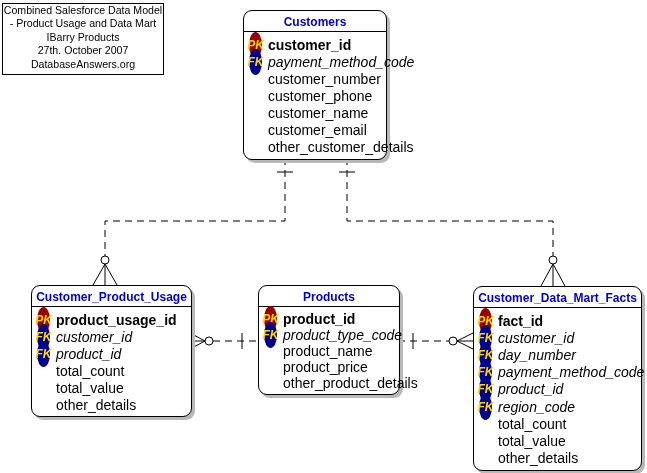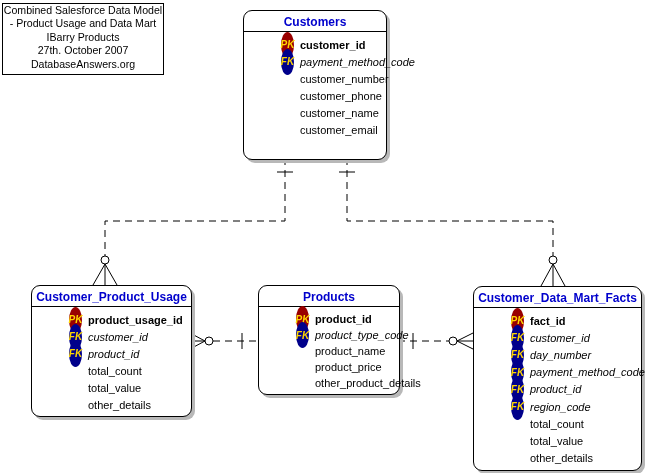--- a/index.html
+++ b/index.html
@@ -35,27 +35,27 @@
   .entity-header{
     font-size:12px;font-weight:bold;color:var(--title-blue);
     text-align:center;padding:4px 2px 2px 2px;
     border-bottom:1px solid #000;
   }
   .entity-rows{padding:4px 4px 3px 5px;}
   .field-row{display:flex;align-items:center;height:17px;}
   .badge{
     width:13px;height:26px;border-radius:50%;
     display:inline-flex;align-items:center;justify-content:center;
-    font-size:10px;font-weight:bold;font-style:italic;
-    color:var(--badge-text);margin-right:6px;flex:0 0 13px;margin-left:32px;
+    font-size:12px;font-weight:bold;font-style:italic;
+    color:var(--badge-text);margin-right:6px;flex:0 0 13px;
   }
   .badge.pk{background:var(--pk-bg);}
   .badge.fk{background:var(--fk-bg);}
   .badge.empty{background:transparent;}
-  .fname{font-size:11px;color:#000;white-space:nowrap;}
+  .fname{font-size:14px;color:#000;white-space:nowrap;}
   .fname.pk{font-weight:bold;}
   .fname.fk{font-style:italic;text-align:center;}
   
   .pos-customers{left:243px;top:10px;width:142px;min-height:148px;}
   .pos-cpu      {left:31px; top:285px;width:159px;min-height:127px;}
   .pos-products {left:258px;top:285px;width:140px;min-height:108px;}
   .pos-cdmf     {left:473px;top:286px;width:167px;min-height:181px;}
   .pos-products .field-row{height:16px;}
   .pos-cdmf .field-row{height:17.2px;}
 </style>
@@ -117,20 +117,24 @@
         <span class="fname">customer_phone</span>
       </div>
       <div class="field-row">
         <span class="badge empty"></span>
         <span class="fname">customer_name</span>
       </div>
       <div class="field-row">
         <span class="badge empty"></span>
         <span class="fname">customer_email</span>
       </div>
+      <div class="field-row">
+        <span class="badge empty"></span>
+        <span class="fname">other_customer_details</span>
+      </div>
     </div>
 </div>
 
 <div class="entity pos-cpu">
   <div class="entity-header">Customer_Product_Usage</div>
   <div class="entity-rows">
       <div class="field-row">
         <span class="badge pk">PK</span>
         <span class="fname pk">product_usage_id</span>
       </div>

